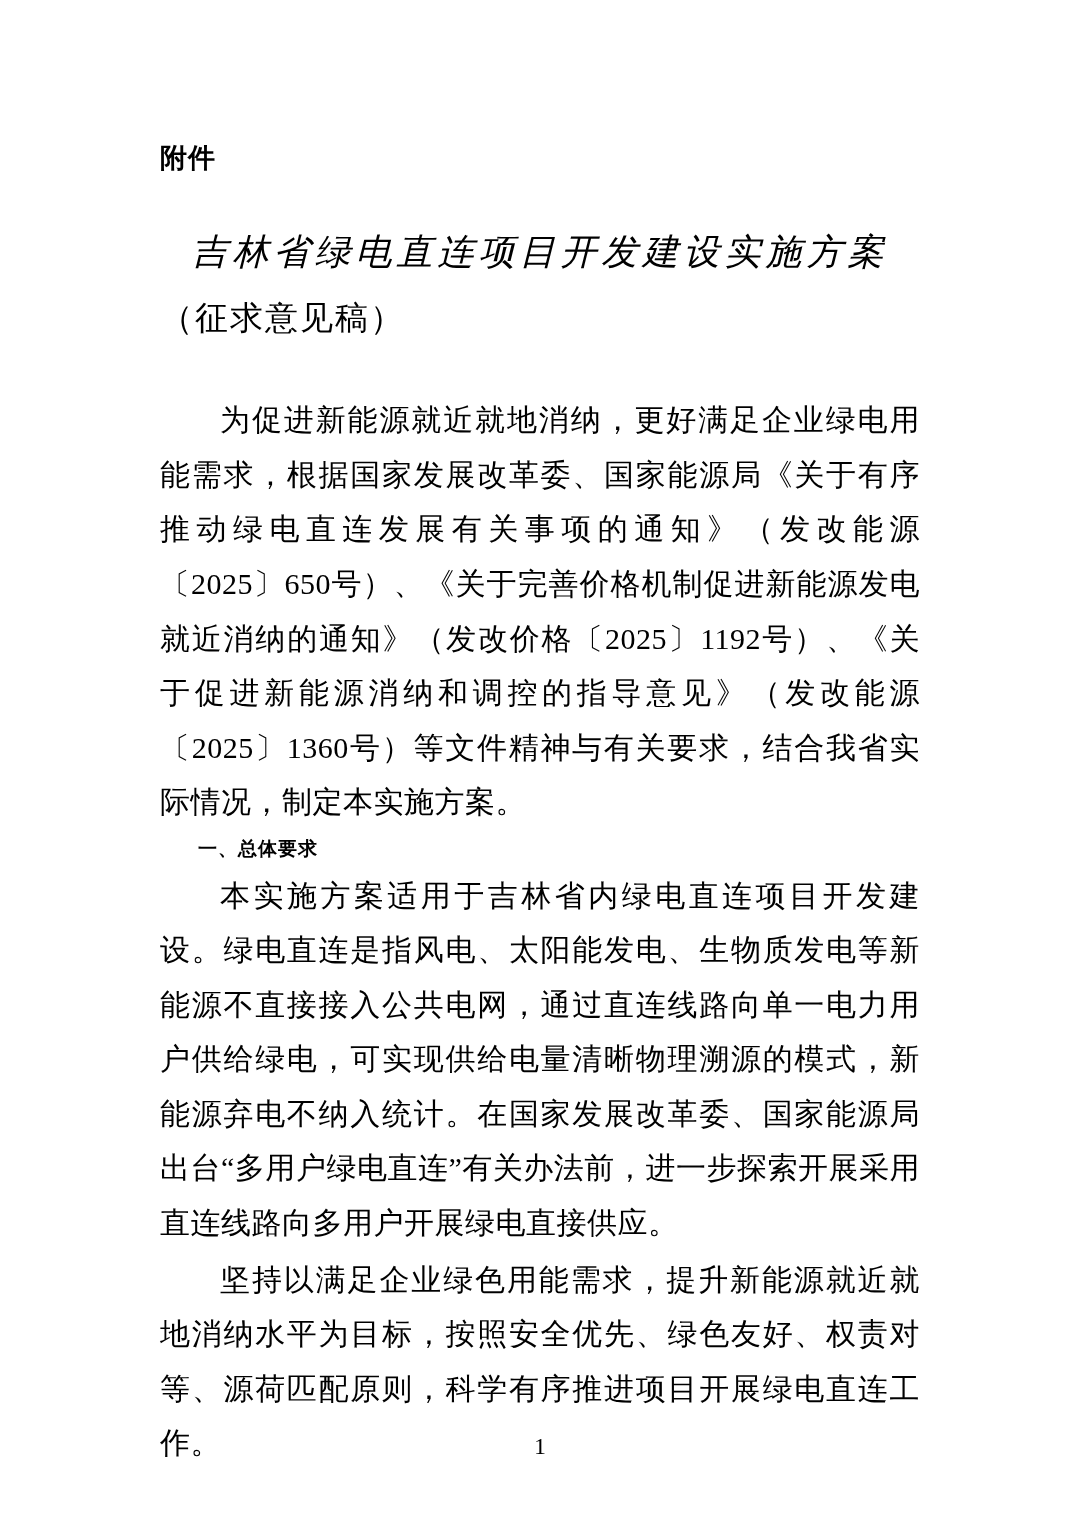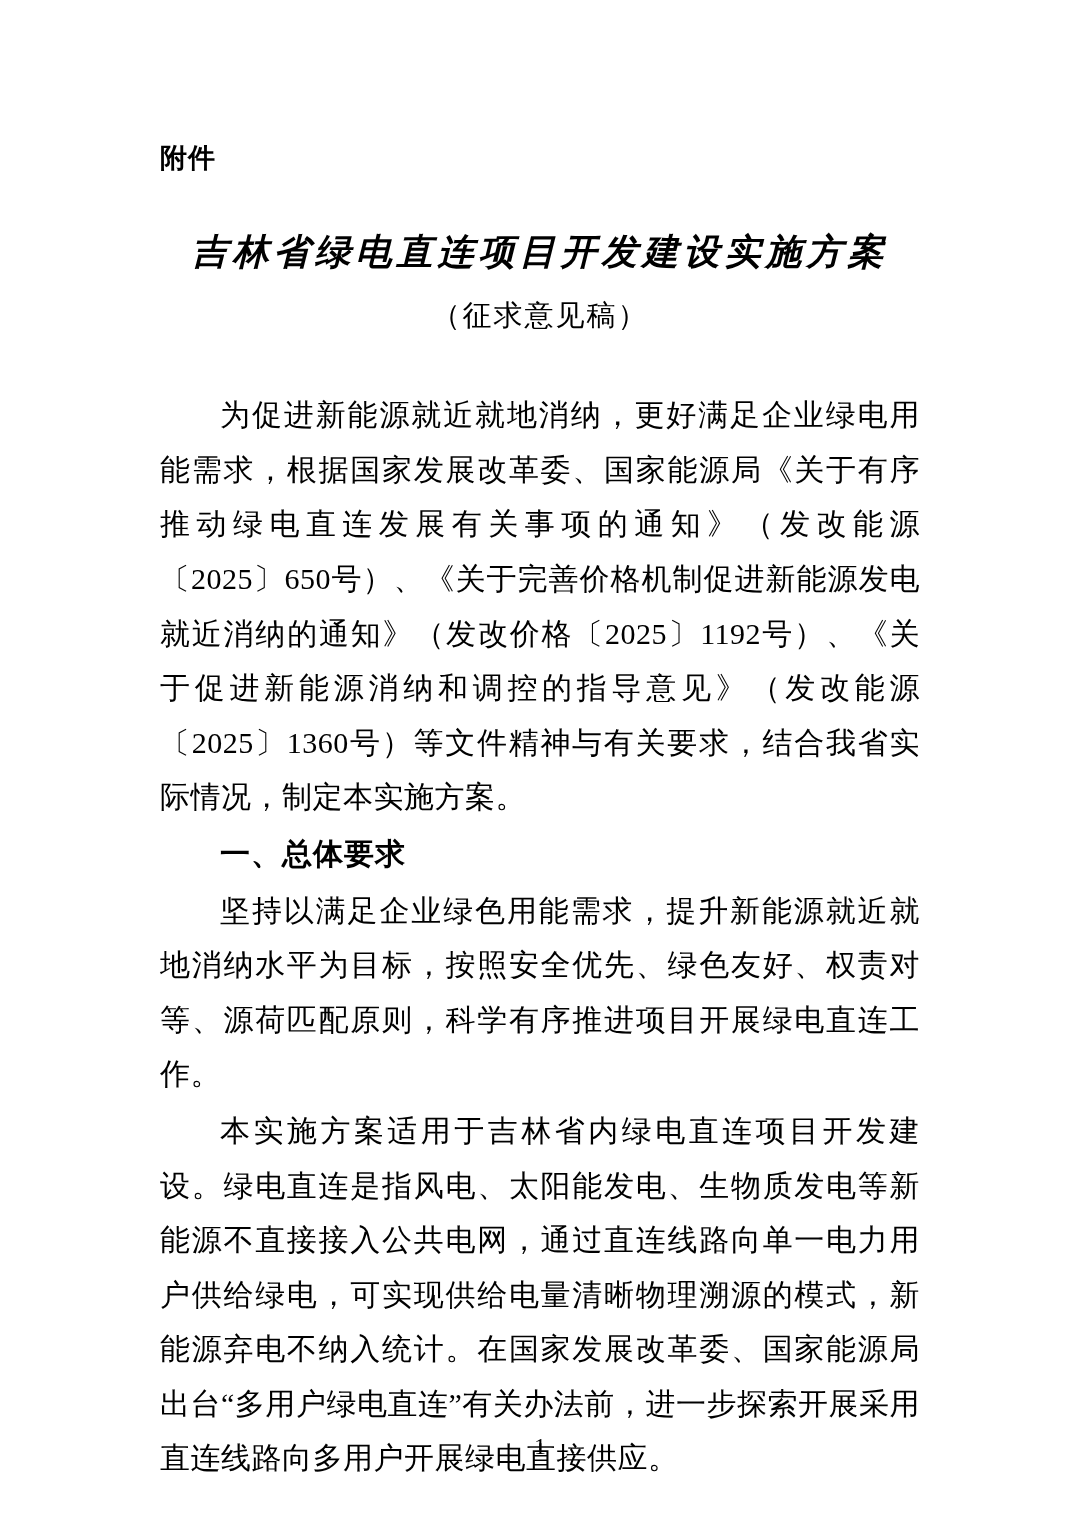--- a/index.html
+++ b/index.html
@@ -26,51 +26,50 @@
     font-family: "Liberation Sans", sans-serif;
     font-weight: bold;
     font-size: 27px;
     letter-spacing: 1px;
     margin-bottom: 50px;
   }
   .doc-title {
     text-align: center;
     font-family: "Liberation Serif", serif;
     font-style: italic;
-    font-weight: bold;
+    font-weight: normal;
     font-size: 36px;
     letter-spacing: 5px;
     line-height: 1.45;
     margin-top: 18px;
   }
   .doc-title .line2 {
     display: block;
     letter-spacing: 6px;
   }
   .doc-subtitle {
-    text-align: center;
     font-family: "Liberation Serif", serif;
-    font-size: 29px;
+    font-size: 33px;
     letter-spacing: 2px;
     margin-top: 18px;
     margin-bottom: 52px;
   }
   p.body-text {
     font-size: 30px;
     line-height: 1.82;
     text-align: justify;
     text-justify: inter-ideograph;
     margin: 0 0 2px 0;
     text-indent: 2em;
     letter-spacing: 0.5px;
   }
   h2.section-heading {
     font-family: "Liberation Sans", sans-serif;
     font-weight: bold;
-    font-size: 30px;
+    font-size: 19px;
     line-height: 1.82;
     margin: 2px 0 2px 0;
     text-indent: 2em;
     letter-spacing: 1px;
   }
   .page-number {
     position: absolute;
     bottom: 48px;
     left: 0;
     width: 100%;
@@ -89,19 +88,19 @@
   <div class="doc-title">
     <span>吉林省绿电直连项目开发建设实施方案</span>
   </div>
 
   <div class="doc-subtitle">（征求意见稿）</div>
 
   <p class="body-text">为促进新能源就近就地消纳，更好满足企业绿电用能需求，根据国家发展改革委、国家能源局《关于有序推动绿电直连发展有关事项的通知》（发改能源〔2025〕650号）、《关于完善价格机制促进新能源发电就近消纳的通知》（发改价格〔2025〕1192号）、《关于促进新能源消纳和调控的指导意见》（发改能源〔2025〕1360号）等文件精神与有关要求，结合我省实际情况，制定本实施方案。</p>
 
   <h2 class="section-heading">一、总体要求</h2>
 
+  <p class="body-text">本实施方案适用于吉林省内绿电直连项目开发建设。绿电直连是指风电、太阳能发电、生物质发电等新能源不直接接入公共电网，通过直连线路向单一电力用户供给绿电，可实现供给电量清晰物理溯源的模式，新能源弃电不纳入统计。在国家发展改革委、国家能源局出台“多用户绿电直连”有关办法前，进一步探索开展采用直连线路向多用户开展绿电直接供应。</p>
+
   <p class="body-text">坚持以满足企业绿色用能需求，提升新能源就近就地消纳水平为目标，按照安全优先、绿色友好、权责对等、源荷匹配原则，科学有序推进项目开展绿电直连工作。</p>
-
-  <p class="body-text">本实施方案适用于吉林省内绿电直连项目开发建设。绿电直连是指风电、太阳能发电、生物质发电等新能源不直接接入公共电网，通过直连线路向单一电力用户供给绿电，可实现供给电量清晰物理溯源的模式，新能源弃电不纳入统计。在国家发展改革委、国家能源局出台“多用户绿电直连”有关办法前，进一步探索开展采用直连线路向多用户开展绿电直接供应。</p>
 
   <div class="page-number">1</div>
 
 </div>
 
 </body></html>

